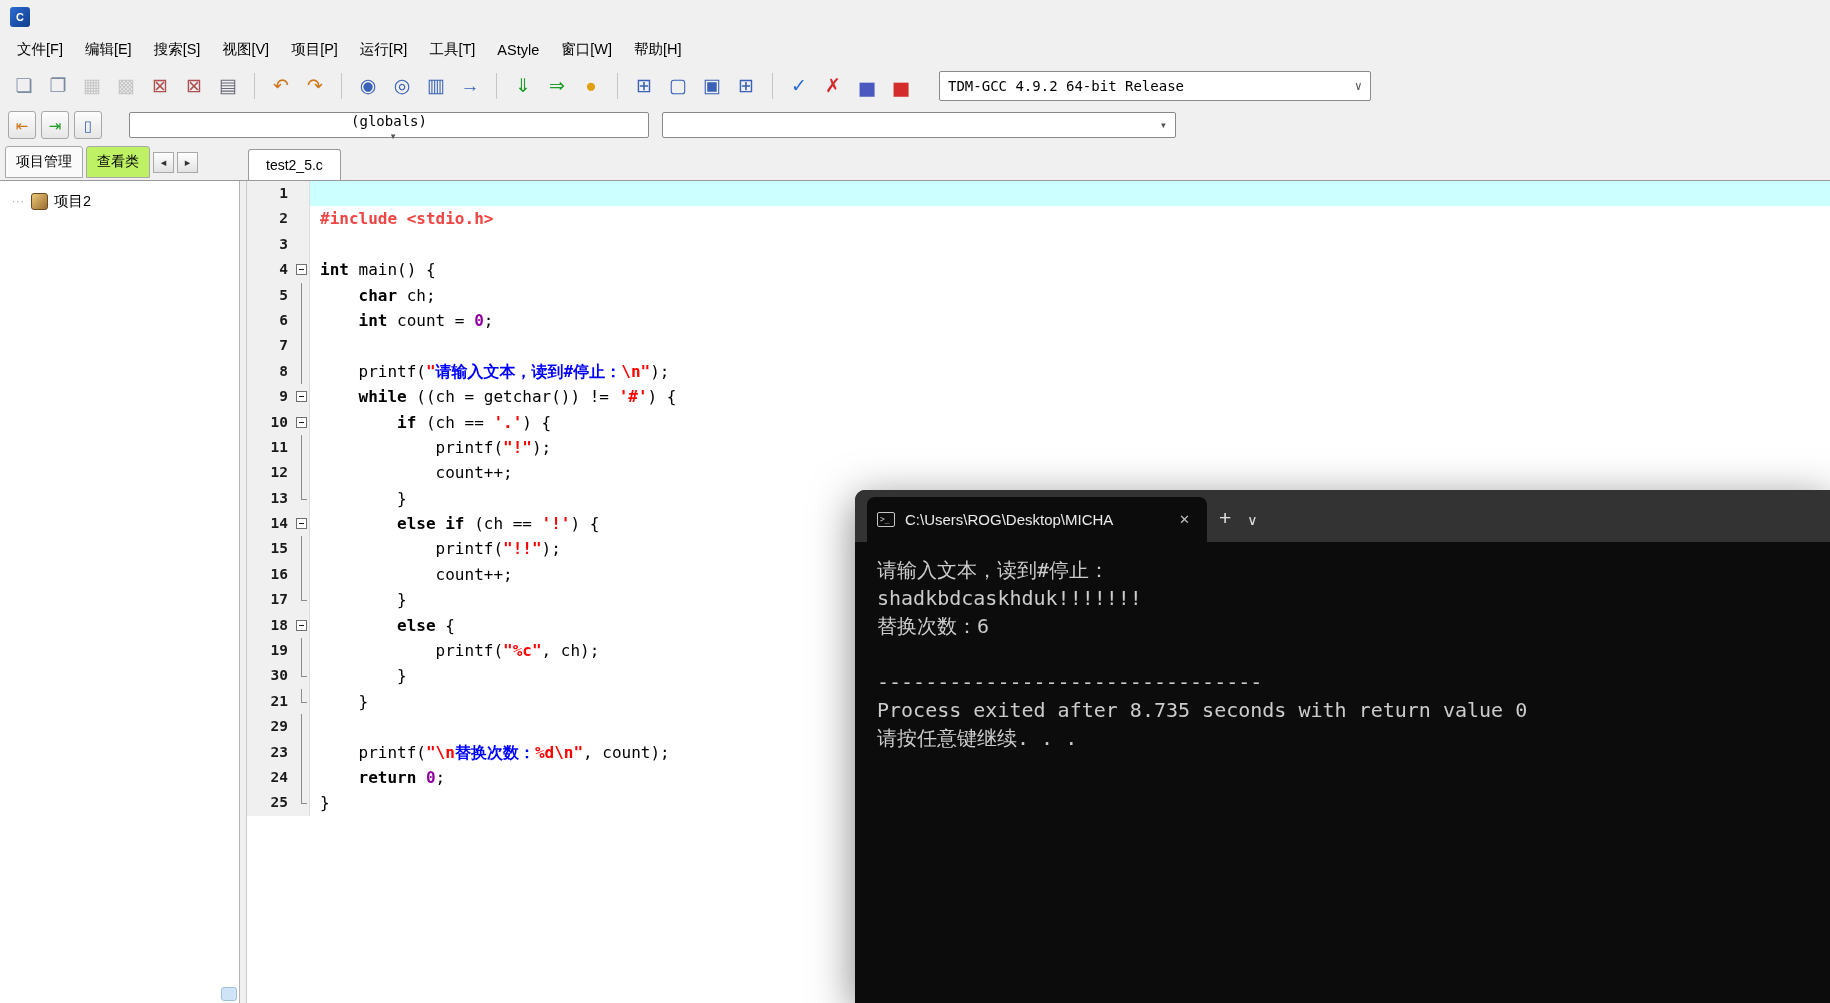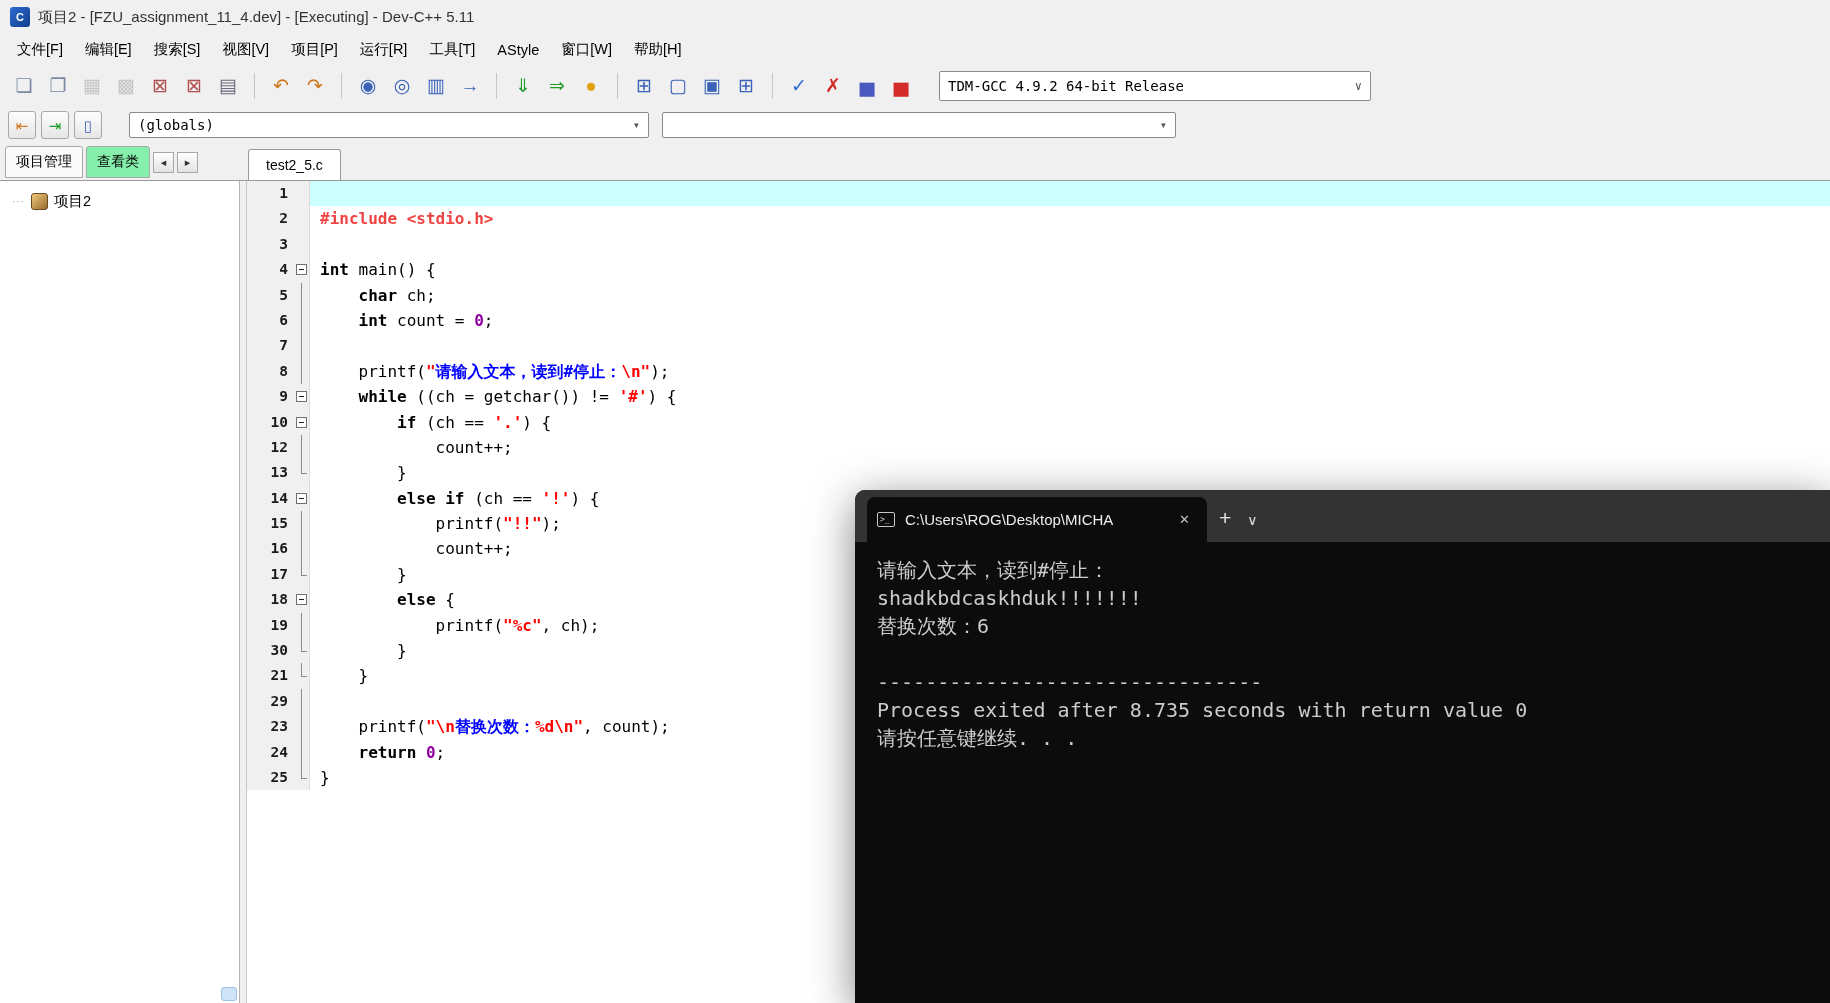--- a/index.html
+++ b/index.html
@@ -26,26 +26,26 @@
   .tb-ic { font-size:19px; line-height:1; }
   .combo { background:#fff; border:1px solid #8a8a8a; border-radius:2px; display:flex; align-items:center;
            justify-content:space-between; height:30px; padding:0 8px;
            font-family:"DejaVu Sans Mono", monospace; font-size:14px; color:#000; }
   .combo .arrow { color:#555; font-size:12px; margin-left:8px; }
   .compiler { width:432px; margin-left:22px; }
   .toolbar2 { height:38px; background:#f0f0f0; display:flex; align-items:center; padding:0 8px; gap:5px; }
   .tb2-btn { width:28px; height:28px; border:1px solid #a8a8a8; border-radius:3px;
              background:linear-gradient(#fdfdfd,#e6e6e6); display:flex; align-items:center; justify-content:center; }
   .tb2-btn .tb-ic { font-size:15px; }
-  .globals-combo { width:520px; height:26px; margin-left:22px; }
+  .globals-combo { width:520px; height:26px; margin-left:22px;flex-direction:column; }
   .members-combo { width:514px; height:26px; margin-left:8px; }
   
   .tabrow { height:37px; background:#f0f0f0; display:flex; align-items:center; border-bottom:1px solid #9a9a9a; }
   .left-tabs { width:240px; flex:0 0 auto; display:flex; align-items:center; gap:3px; padding:0 5px; }
-  .ptab { padding:6px 10px; border:1px solid #a8a8a8; border-radius:3px 3px 0 0; background:#86efac; font-size:14px; }
+  .ptab { padding:6px 10px; border:1px solid #a8a8a8; border-radius:3px 3px 0 0; background:#bef264; font-size:14px; }
   .ptab.active { background:#fafafa; }
   .arrow-btn { width:21px; height:21px; border:1px solid #a8a8a8; background:linear-gradient(#fff,#e2e2e2);
                display:flex; align-items:center; justify-content:center; font-size:11px; color:#333; }
   .edit-tab { margin-left:8px; padding:7px 17px; background:#fff; border:1px solid #9a9a9a; border-bottom:none;
               border-radius:3px 3px 0 0; font-size:14px; align-self:flex-end; }
   
   .main { display:flex; height:822px; }
   .sidebar { width:240px; flex:0 0 auto; background:#fff; border-right:1px solid #b4b4b4; position:relative; }
   .tree-item { display:flex; align-items:center; gap:6px; padding:11px 4px 0 12px; font-size:14.5px; }
   .tree-dots { color:#9a9a9a; font-size:10px; letter-spacing:1px; }
@@ -87,21 +87,20 @@
   .term-chev { color:#e0e0e0; font-size:14px; margin:0 0 14px 16px; }
   .console-body { flex:1; padding:14px 0 0 22px; font-family:"DejaVu Sans Mono", monospace;
                   font-size:20px; line-height:28px; color:#cccccc; }
   .console-line { white-space:pre; min-height:28px; }
 </style>
 </head>
 <body>
 
 <div class="titlebar">
   <div class="appicon">C</div>
-  <div class="title-text">项目2 - [FZU_assignment_11_4.dev] - [Executing] - Dev-C++ 5.11</div>
 </div>
 
 <div class="menubar">
     <div class="menu-item">文件[F]</div>
     <div class="menu-item">编辑[E]</div>
     <div class="menu-item">搜索[S]</div>
     <div class="menu-item">视图[V]</div>
     <div class="menu-item">项目[P]</div>
     <div class="menu-item">运行[R]</div>
     <div class="menu-item">工具[T]</div>
@@ -302,20 +301,25 @@
           <div class="ln-num">9</div>
           <div class="ln-fold start"></div>
           <div class="ln-code"><span class="p">    </span><span class="k">while</span><span class="p"> ((ch = getchar()) != </span><span class="s">'#'</span><span class="p">) {</span></div>
         </div>
         <div class="line">
           <div class="ln-num">10</div>
           <div class="ln-fold start"></div>
           <div class="ln-code"><span class="p">        </span><span class="k">if</span><span class="p"> (ch == </span><span class="s">'.'</span><span class="p">) {</span></div>
         </div>
         <div class="line">
+          <div class="ln-num">11</div>
+          <div class="ln-fold line"></div>
+          <div class="ln-code"><span class="p">            printf(</span><span class="s">"!"</span><span class="p">);</span></div>
+        </div>
+        <div class="line">
           <div class="ln-num">12</div>
           <div class="ln-fold line"></div>
           <div class="ln-code"><span class="p">            count++;</span></div>
         </div>
         <div class="line">
           <div class="ln-num">13</div>
           <div class="ln-fold end"></div>
           <div class="ln-code"><span class="p">        }</span></div>
         </div>
         <div class="line">

